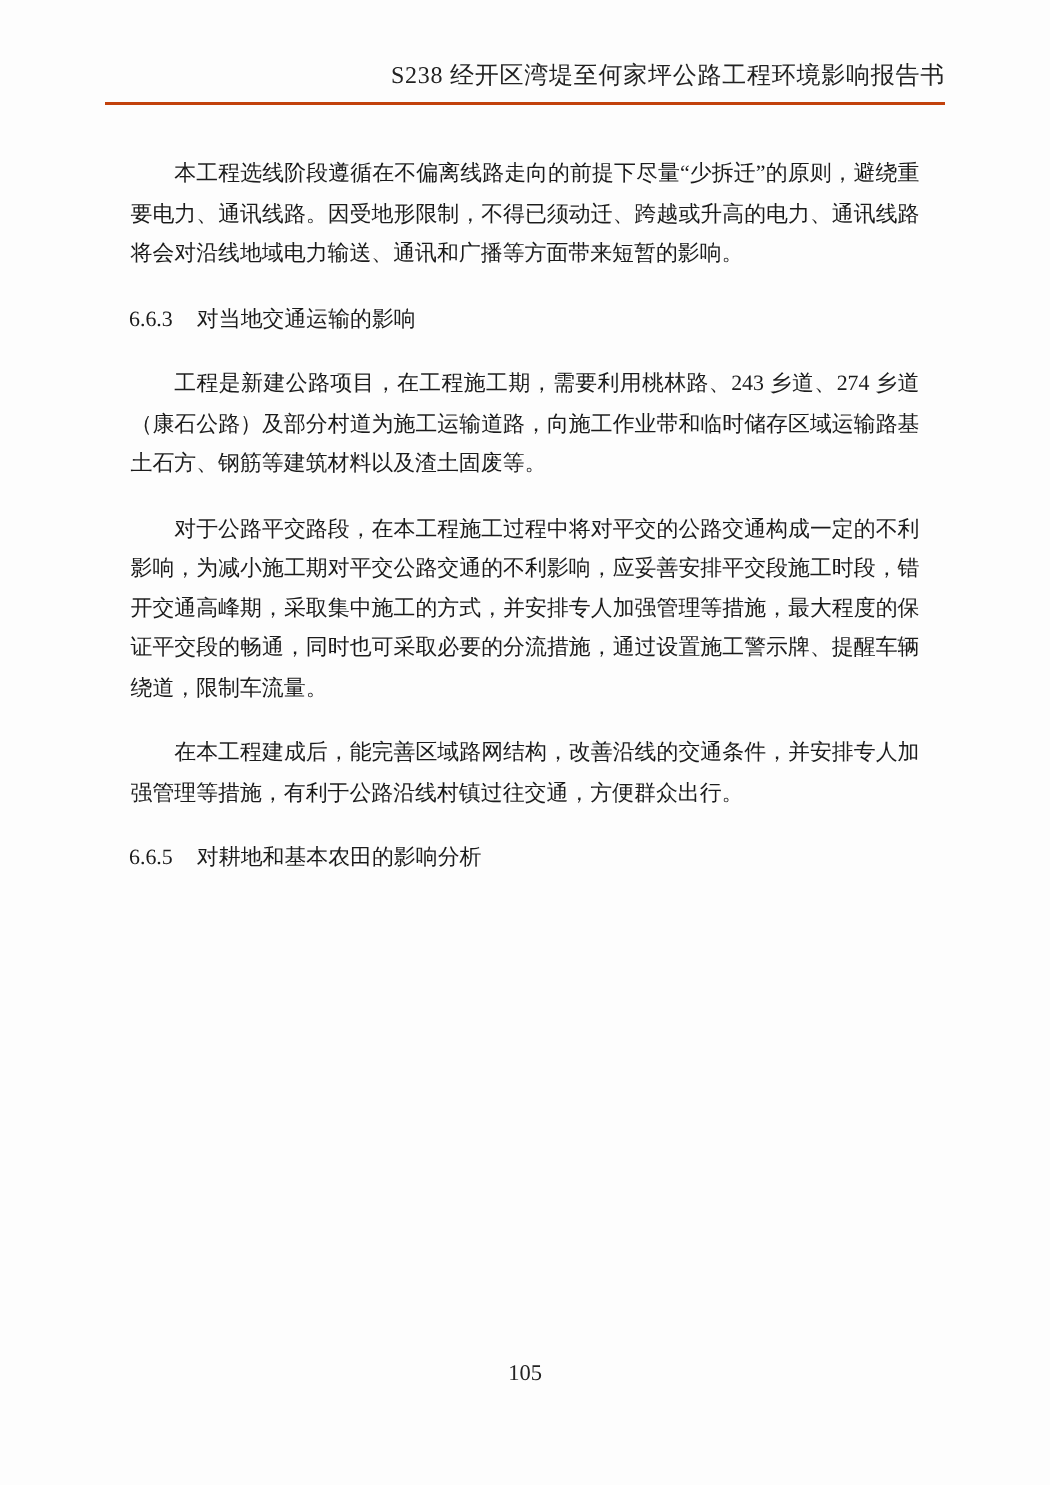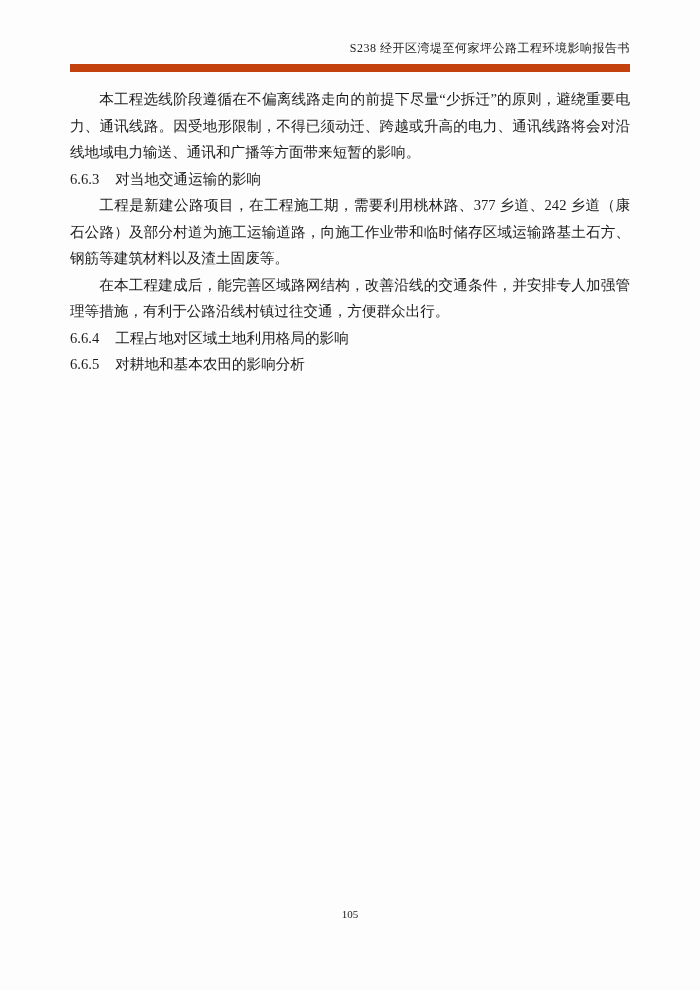--- a/index.html
+++ b/index.html
@@ -11,73 +11,73 @@
   }
   .page {
     position: relative;
     width: 700px; height: 990px;
     overflow: hidden;
   }
   .doc-header {
     position: absolute;
     top: 40px; left: 70px; width: 560px;
     text-align: right;
-    font-size: 12px;
+    font-size: 16px;
     letter-spacing: 0.5px;
     color: #222;
     padding-bottom: 7px;
-    border-bottom: 8px solid #c2410c;
+    border-bottom: 2px solid #c2410c;
   }
   .content {
     position: absolute;
     top: 86px; left: 70px; width: 560px;
     font-size: 14.6px;
     line-height: 26.5px;
     text-align: justify;
     text-justify: inter-ideograph;
   }
   .content p.para {
-    margin: 0;
+    margin: 17px;
     text-indent: 2em;
   }
   .content .heading {
-    margin: 0;
+    margin: 16px;
     text-indent: 0;
     font-size: 14.6px;
     font-weight: normal;
   }
   .heading .h-num { margin-right: 1.1em; }
   .page-footer {
     position: absolute;
     top: 908px; left: 0; width: 700px;
     text-align: center;
-    font-size: 11px;
+    font-size: 15px;
     color: #222;
   }
 </style>
 </head>
 <body>
 
 <div class="page">
 
   <div class="doc-header">S238 经开区湾堤至何家坪公路工程环境影响报告书</div>
 
   <div class="content">
 
     <p class="para">本工程选线阶段遵循在不偏离线路走向的前提下尽量“少拆迁”的原则，避绕重要电力、通讯线路。因受地形限制，不得已须动迁、跨越或升高的电力、通讯线路将会对沿线地域电力输送、通讯和广播等方面带来短暂的影响。</p>
 
 
     <p class="heading"><span class="h-num">6.6.3</span><span>对当地交通运输的影响</span></p>
 
-    <p class="para">工程是新建公路项目，在工程施工期，需要利用桃林路、377 乡道、242 乡道（康石公路）及部分村道为施工运输道路，向施工作业带和临时储存区域运输路基土石方、钢筋等建筑材料以及渣土固废等。</p>
+    <p class="para">工程是新建公路项目，在工程施工期，需要利用桃林路、243 乡道、274 乡道（康石公路）及部分村道为施工运输道路，向施工作业带和临时储存区域运输路基土石方、钢筋等建筑材料以及渣土固废等。</p>
 
+    <p class="para">对于公路平交路段，在本工程施工过程中将对平交的公路交通构成一定的不利影响，为减小施工期对平交公路交通的不利影响，应妥善安排平交段施工时段，错开交通高峰期，采取集中施工的方式，并安排专人加强管理等措施，最大程度的保证平交段的畅通，同时也可采取必要的分流措施，通过设置施工警示牌、提醒车辆绕道，限制车流量。</p>
 
     <p class="para">在本工程建成后，能完善区域路网结构，改善沿线的交通条件，并安排专人加强管理等措施，有利于公路沿线村镇过往交通，方便群众出行。</p>
 
-    <p class="heading"><span class="h-num">6.6.4</span><span>工程占地对区域土地利用格局的影响</span></p>
 
 
     <p class="heading"><span class="h-num">6.6.5</span><span>对耕地和基本农田的影响分析</span></p>
 
 
   </div>
 
   <div class="page-footer">105</div>
 
 </div>

